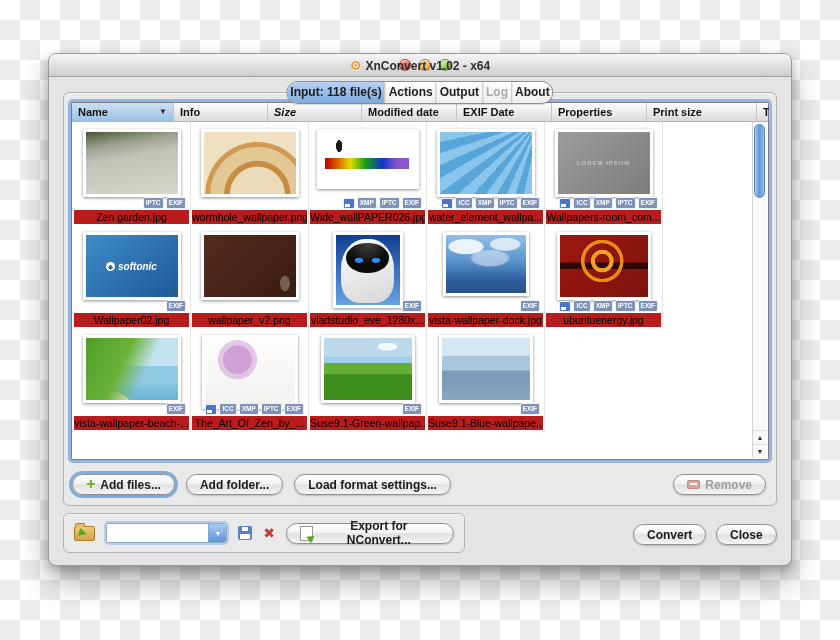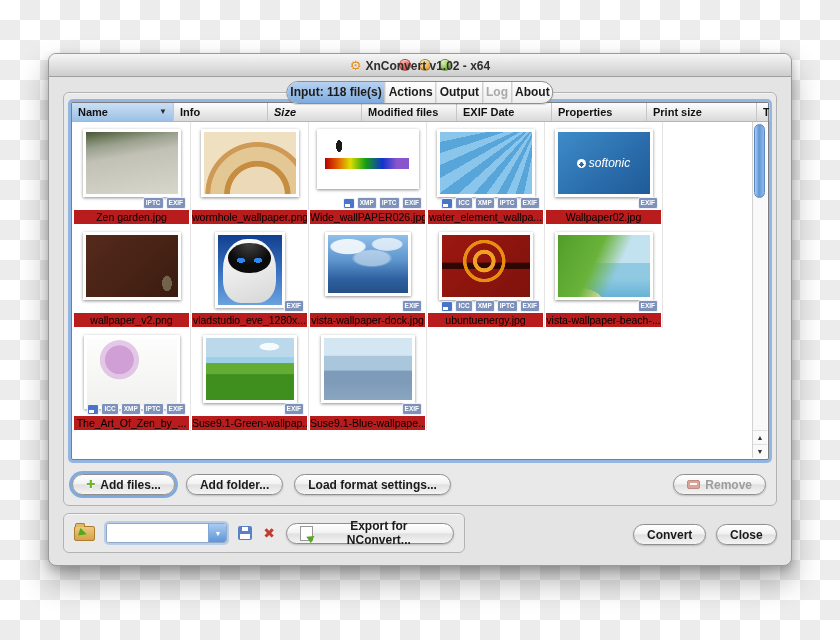--- a/index.html
+++ b/index.html
@@ -107,21 +107,21 @@
   .art-zen{background:linear-gradient(170deg,#47543a 0%,#6d7a5a 10%,#9aa08e 22%,#c2c1b6 40%,#d8d7cc 100%);}
   .art-wormhole{background:radial-gradient(circle at 58% 100%,#ecd9b8 0 33%,#c68c3f 34% 40%,#e3c896 41% 57%,#cf9a55 58% 63%,#efe0c2 64%);}
   .art-wide{width:96px;height:54px;background-color:#fff;
     background-image:radial-gradient(ellipse 5px 10px at 20% 26%,#1a1a1a 60%,transparent 61%),
       linear-gradient(90deg,#b80000 0,#e06000 15%,#dede00 30%,#15a015 48%,#1133cc 68%,#8855cc 85%,#8855cc 100%);
     background-repeat:no-repeat;background-size:100% 100%,88% 11px;background-position:0 0,50% 60%;}
   .art-water{background:repeating-conic-gradient(from 168deg at 108% -18%,#58a5da 0 6deg,#8ac5ec 6deg 12deg);}
   .art-room{background:linear-gradient(135deg,#9c9c9c,#7d7d7d);}
   .art-room .overlay{color:rgba(255,255,255,.45);font-size:6px;letter-spacing:1px;font-weight:bold;}
   .art-softonic{background:linear-gradient(140deg,#3e8cc9 0%,#2a6cab 60%,#1f5b97 100%);}
-  .art-softonic .overlay{color:#fff;font-style:italic;font-weight:normal;font-size:12px;}
+  .art-softonic .overlay{color:#fff;font-style:italic;font-weight:bold;font-size:10px;}
   .art-softonic .overlay::before{content:"";display:inline-block;width:9px;height:9px;border-radius:50%;background:radial-gradient(circle at 50% 60%,#2a6cab 0 30%,#fff 31%);margin-right:3px;}
   .art-dude{background:#0d0d0d;}
   .art-dude .overlay{color:#ececec;font-weight:bold;font-size:7px;letter-spacing:.5px;}
   .art-v2{background:radial-gradient(ellipse 8px 13px at 88% 78%,rgba(190,200,160,.4) 0 60%,transparent 61%),linear-gradient(135deg,#552a1c 0%,#462215 60%,#3a1c10 100%);}
   .art-eve{width:64px;height:70px;background:linear-gradient(180deg,#123f8f 0%,#3a74c4 55%,#6aa2de 100%);}
   .art-eve::after{content:"";position:absolute;left:9%;top:5%;width:82%;height:92%;border-radius:46% 46% 34% 34%;background:linear-gradient(160deg,#ffffff,#d6d6d6);}
   .art-eve::before{content:"";position:absolute;left:17%;top:12%;width:66%;height:42%;border-radius:50%;z-index:2;
     background:radial-gradient(ellipse 7px 4px at 30% 58%,#2f86f0 0 60%,transparent 61%),
       radial-gradient(ellipse 7px 4px at 70% 58%,#2f86f0 0 60%,transparent 61%),
       radial-gradient(circle at 50% 0%,#3c3c3c 0 8%,#0b0b0b 60%);}
@@ -215,21 +215,21 @@
   <div class="groupbox">
 
     <div class="table">
       <div class="thead" id="thead">
           <div class="hcell sorted" style="width: 102px;">
             <span>Name</span>
             <span class="sort">▼</span>
           </div>
           <div class="hcell" style="width: 94px;"><span>Info</span></div>
           <div class="hcell" style="width: 94px; font-style: italic;"><span>Size</span></div>
-          <div class="hcell" style="width: 95px;"><span>Modified files</span></div>
+          <div class="hcell" style="width: 95px;"><span>Modified date</span></div>
           <div class="hcell" style="width: 95px;"><span>EXIF Date</span></div>
           <div class="hcell" style="width: 95px;"><span>Properties</span></div>
           <div class="hcell" style="width: 110px;"><span>Print size</span></div>
           <div class="hcell" style="flex: 1 1 0%;"><span>Ty</span></div>
         </div>
       <div class="viewport">
         <div class="grid" id="grid">
             <div class="cell">
               <div class="thumb art-zen"></div>
               <div class="badges">
@@ -255,20 +255,33 @@
             <div class="cell">
               <div class="thumb art-water"></div>
               <div class="badges">
                 <span class="badge-icon"></span>
                 <span class="badge">ICC</span>
                 <span class="badge">XMP</span>
                 <span class="badge">IPTC</span>
                 <span class="badge">EXIF</span>
               </div>
               <div class="fname">water_element_wallpa...</div>
+            </div>
+            <div class="cell">
+              <div class="thumb art-room">
+                <span class="overlay">LOREM IPSUM</span>
+              </div>
+              <div class="badges">
+                <span class="badge-icon"></span>
+                <span class="badge">ICC</span>
+                <span class="badge">XMP</span>
+                <span class="badge">IPTC</span>
+                <span class="badge">EXIF</span>
+              </div>
+              <div class="fname">Wallpapers-room_com...</div>
             </div>
             <div class="cell">
               <div class="thumb art-softonic">
                 <span class="overlay">softonic</span>
               </div>
               <div class="badges">
                 <span class="badge">EXIF</span>
               </div>
               <div class="fname">Wallpaper02.jpg</div>
             </div>

